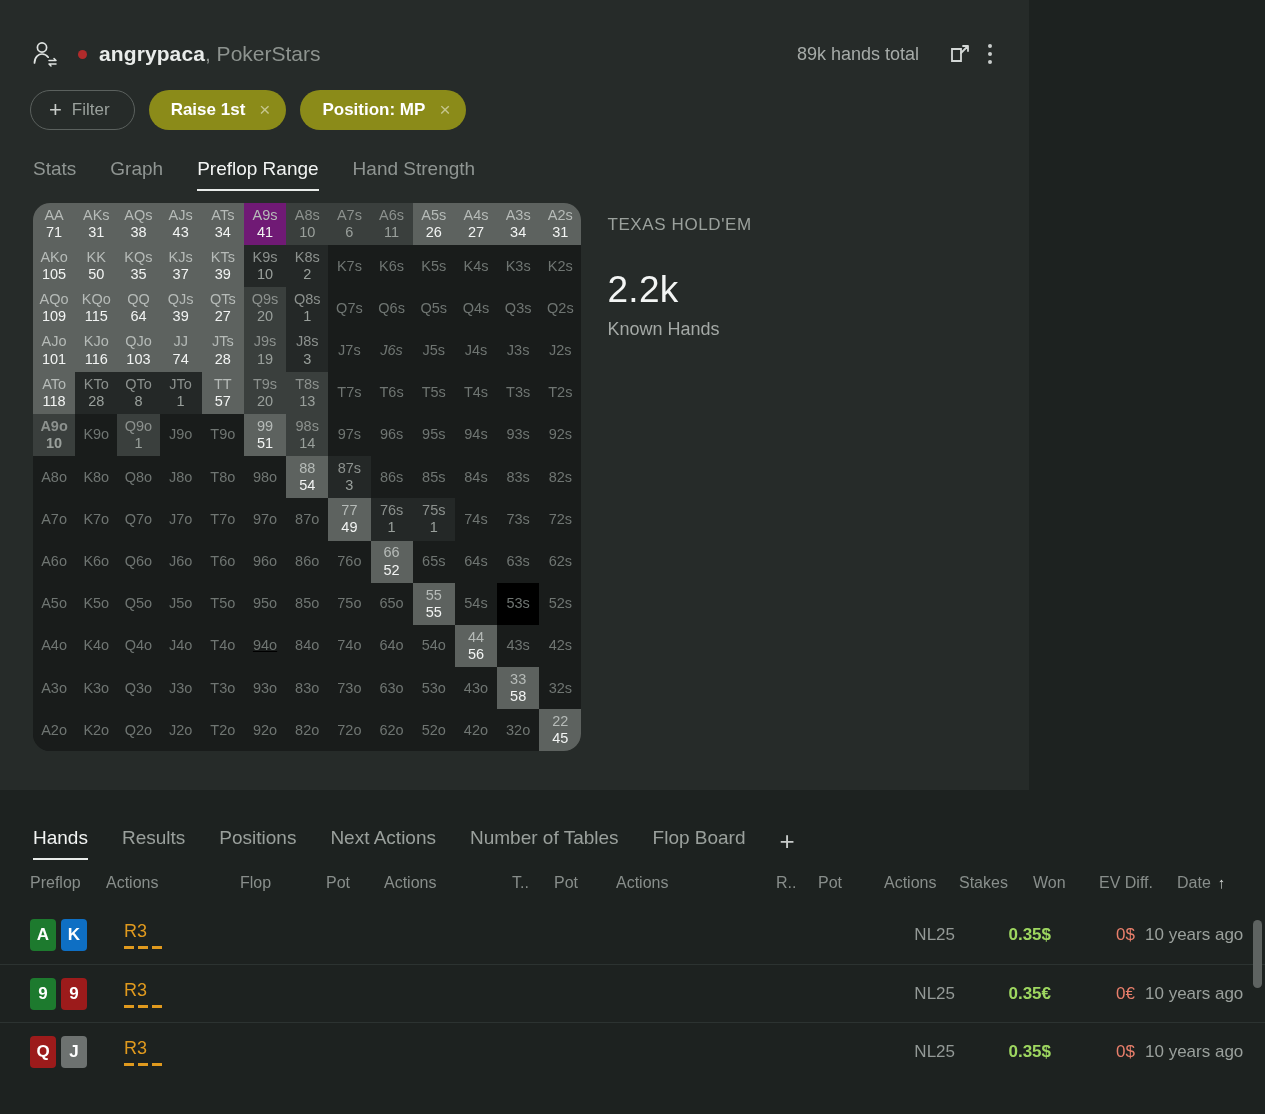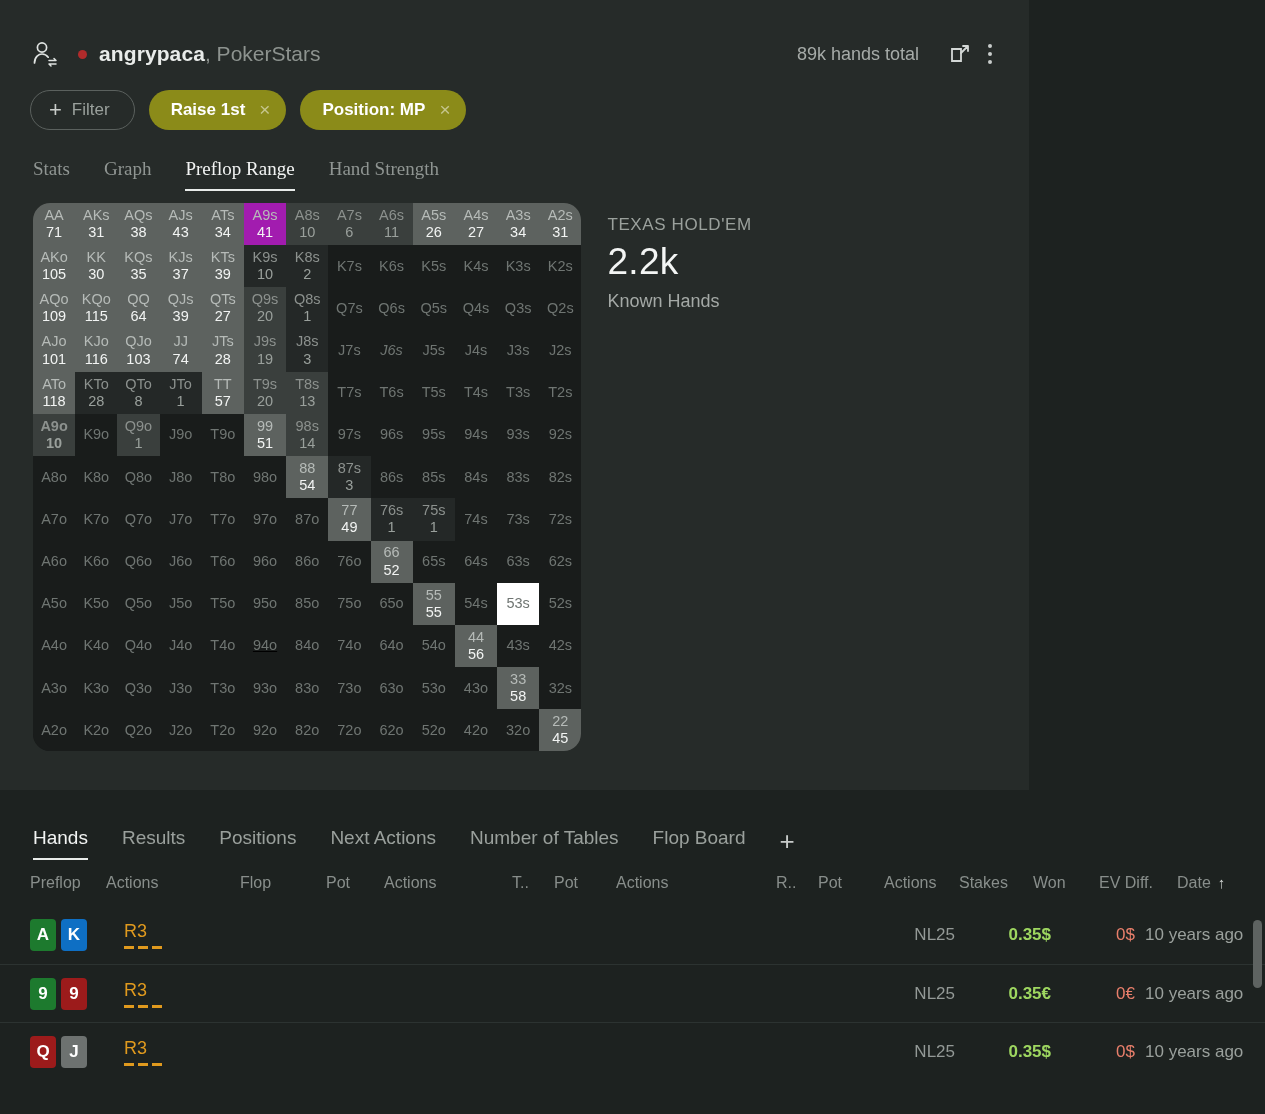--- a/index.html
+++ b/index.html
@@ -42,21 +42,21 @@
     height: 40px; border-radius: 20px; display: inline-flex; align-items: center;
     padding: 0 22px; font-size: 17px; cursor: pointer; white-space: nowrap;
   }
   .chip-outline { border: 1px solid #5b615e; color: #9aa09c; background: transparent; padding: 0 24px 0 18px; }
   .chip-outline .plus { font-size: 22px; color: #c9cdca; margin-right: 10px; line-height: 1; }
   .chip-active { background: #8b8b19; color: #fff; font-weight: 600; padding-right: 16px; }
   .chip-x { margin-left: 14px; font-size: 19px; color: #d9d9b4; opacity: .75; font-weight: 400; }
 
   
   .tabs { display: flex; align-items: flex-end; gap: 34px; padding: 28px 0 0 33px; }
-  .tab { font-size: 19px; color: #8f9592; padding-bottom: 9px; cursor: pointer; border-bottom: 2px solid transparent; font-family: Liberation Serif, serif; }
+  .tab { font-size: 19px; color: #8f9592; padding-bottom: 9px; cursor: pointer; border-bottom: 2px solid transparent; }
   .tab.active { color: #f2f4f3; border-bottom-color: #e8ebe9; }
 
   
   .range-wrap { display: flex; padding: 12px 0 0 33px; }
   .grid {
     display: grid;
     grid-template-columns: repeat(13, 42.2px);
     grid-template-rows: repeat(13, 42.2px);
     background: #191c1b;
     border-radius: 17px;
@@ -69,21 +69,21 @@
     cursor: pointer;
   }
   .cell .hand { font-size: 14.5px; color: #b6bbb8; }
   .cell .cnt  { font-size: 14.5px; color: #f2f4f3; margin-top: 2px; }
   .cell.dim .hand { color: #8c918e; }
   .cell.dim .cnt  { color: #9aa09c; }
   .cell.empty .hand { color: #6f7572; }
 
   .side-info { padding: 12px 0 0 26px; }
   .side-title { font-size: 17px; color: #9aa09c; letter-spacing: .6px; }
-  .side-big { font-size: 37px; color: #f3f5f4; font-weight: 500; margin-top: 6px; letter-spacing: .3px; }
+  .side-big { font-size: 37px; color: #f3f5f4; font-weight: 500; margin-top: 34px; letter-spacing: .3px; }
   .side-sub { font-size: 18px; color: #a4a9a6; margin-top: 8px; }
 
   
   .bottom-pane {
     position: absolute; left: 0; top: 792px; width: 1265px; height: 322px;
     background: #1d2220;
   }
   .btabs { display: flex; align-items: flex-end; gap: 34px; padding: 18px 0 0 33px; }
   .btab { font-size: 19px; color: #9aa09c; padding-bottom: 9px; cursor: pointer; border-bottom: 2px solid transparent; }
   .btab.active { color: #f2f4f3; border-bottom-color: #e8ebe9; margin-top: 17px; }
@@ -197,21 +197,21 @@
           <span class="cnt">38</span>
         </div>
         <div class="cell" style="background: rgb(93, 98, 95);">
           <span class="hand">AJs</span>
           <span class="cnt">43</span>
         </div>
         <div class="cell" style="background: rgb(93, 98, 95);">
           <span class="hand">ATs</span>
           <span class="cnt">34</span>
         </div>
-        <div class="cell" style="background: #a21caf;">
+        <div class="cell" style="background: #701a75;">
           <span class="hand">A9s</span>
           <span class="cnt">41</span>
         </div>
         <div class="cell dim" style="background: rgb(58, 63, 61);">
           <span class="hand">A8s</span>
           <span class="cnt">10</span>
         </div>
         <div class="cell dim" style="background: rgb(58, 63, 61);">
           <span class="hand">A7s</span>
           <span class="cnt">6</span>
@@ -235,21 +235,21 @@
         <div class="cell" style="background: rgb(93, 98, 95);">
           <span class="hand">A2s</span>
           <span class="cnt">31</span>
         </div>
         <div class="cell" style="background: rgb(93, 98, 95);">
           <span class="hand">AKo</span>
           <span class="cnt">105</span>
         </div>
         <div class="cell" style="background: rgb(93, 98, 95);">
           <span class="hand">KK</span>
-          <span class="cnt">30</span>
+          <span class="cnt">50</span>
         </div>
         <div class="cell" style="background: rgb(93, 98, 95);">
           <span class="hand">KQs</span>
           <span class="cnt">35</span>
         </div>
         <div class="cell" style="background: rgb(93, 98, 95);">
           <span class="hand">KJs</span>
           <span class="cnt">37</span>
         </div>
         <div class="cell" style="background: rgb(93, 98, 95);">
@@ -613,21 +613,21 @@
         <div class="cell empty" style="background: rgb(25, 28, 27);">
           <span class="hand">65o</span>
         </div>
         <div class="cell" style="background: rgb(93, 98, 95);">
           <span class="hand">55</span>
           <span class="cnt">55</span>
         </div>
         <div class="cell empty" style="background: rgb(25, 28, 27);">
           <span class="hand">54s</span>
         </div>
-        <div class="cell empty" style="background: #ffffff;">
+        <div class="cell empty" style="background: #000000;">
           <span class="hand">53s</span>
         </div>
         <div class="cell empty" style="background: rgb(25, 28, 27);">
           <span class="hand">52s</span>
         </div>
         <div class="cell empty" style="background: rgb(25, 28, 27);">
           <span class="hand">A4o</span>
         </div>
         <div class="cell empty" style="background: rgb(25, 28, 27);">
           <span class="hand">K4o</span>

